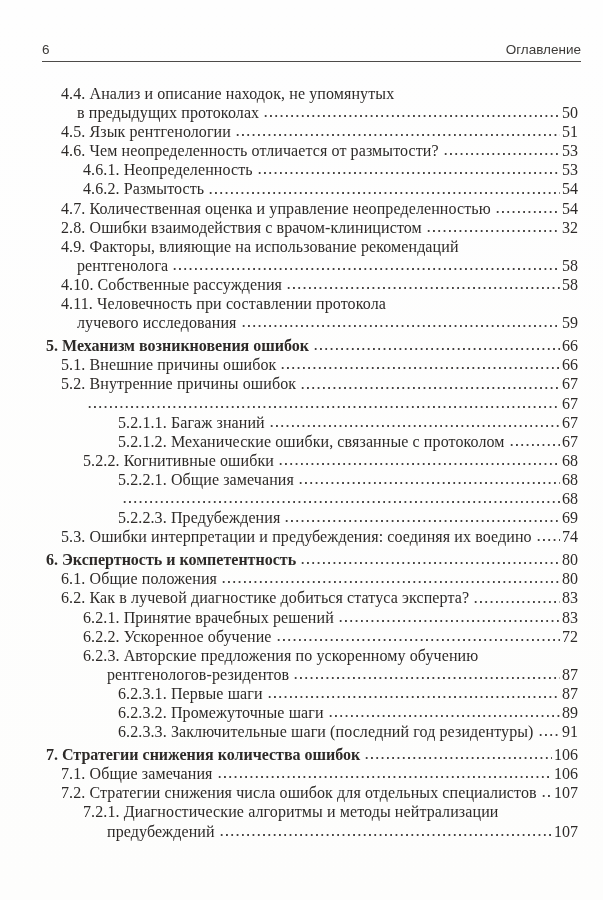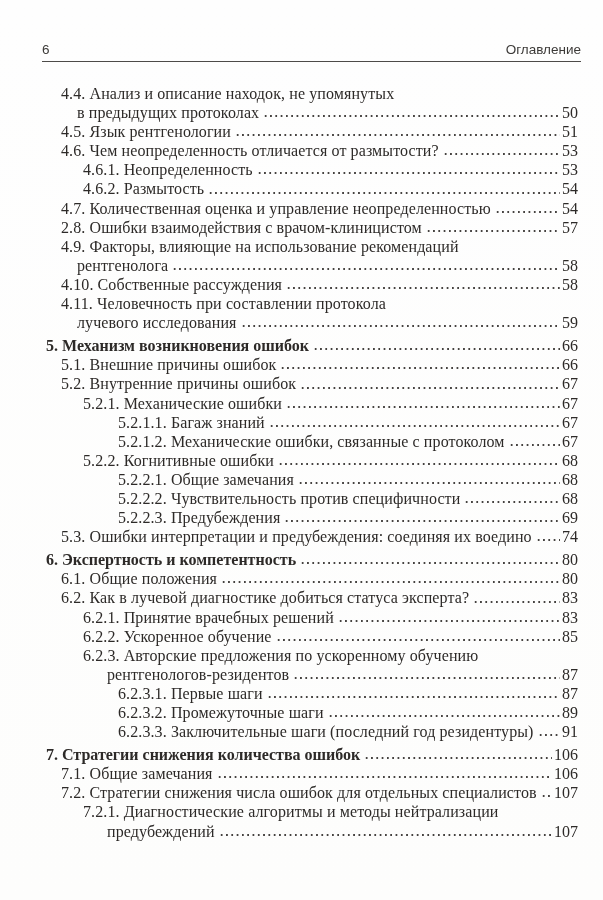--- a/index.html
+++ b/index.html
@@ -104,21 +104,21 @@
         <span class="pg">54</span>
       </div>
       <div class="row lvl2">
         <span class="label">4.7. Количественная оценка и управление неопределенностью</span>
         <span class="dots"></span>
         <span class="pg">54</span>
       </div>
       <div class="row lvl2">
         <span class="label">2.8. Ошибки взаимодействия с врачом-клиницистом</span>
         <span class="dots"></span>
-        <span class="pg">57</span>
+        <span class="pg">32</span>
       </div>
       <div class="row lvl2">
         <span class="label">4.9. Факторы, влияющие на использование рекомендаций</span>
       </div>
       <div class="row lvl2 cont">
         <span class="label">рентгенолога</span>
         <span class="dots"></span>
         <span class="pg">58</span>
       </div>
       <div class="row lvl2">
@@ -143,21 +143,20 @@
         <span class="label">5.1. Внешние причины ошибок</span>
         <span class="dots"></span>
         <span class="pg">66</span>
       </div>
       <div class="row lvl2">
         <span class="label">5.2. Внутренние причины ошибок</span>
         <span class="dots"></span>
         <span class="pg">67</span>
       </div>
       <div class="row lvl3">
-        <span class="label">5.2.1. Механические ошибки</span>
         <span class="dots"></span>
         <span class="pg">67</span>
       </div>
       <div class="row lvl4">
         <span class="label">5.2.1.1. Багаж знаний</span>
         <span class="dots"></span>
         <span class="pg">67</span>
       </div>
       <div class="row lvl4">
         <span class="label">5.2.1.2. Механические ошибки, связанные с протоколом</span>
@@ -168,21 +167,20 @@
         <span class="label">5.2.2. Когнитивные ошибки</span>
         <span class="dots"></span>
         <span class="pg">68</span>
       </div>
       <div class="row lvl4">
         <span class="label">5.2.2.1. Общие замечания</span>
         <span class="dots"></span>
         <span class="pg">68</span>
       </div>
       <div class="row lvl4">
-        <span class="label">5.2.2.2. Чувствительность против специфичности</span>
         <span class="dots"></span>
         <span class="pg">68</span>
       </div>
       <div class="row lvl4">
         <span class="label">5.2.2.3. Предубеждения</span>
         <span class="dots"></span>
         <span class="pg">69</span>
       </div>
       <div class="row lvl2">
         <span class="label">5.3. Ошибки интерпретации и предубеждения: соединяя их воедино</span>
@@ -205,21 +203,21 @@
         <span class="pg">83</span>
       </div>
       <div class="row lvl3">
         <span class="label">6.2.1. Принятие врачебных решений</span>
         <span class="dots"></span>
         <span class="pg">83</span>
       </div>
       <div class="row lvl3">
         <span class="label">6.2.2. Ускоренное обучение</span>
         <span class="dots"></span>
-        <span class="pg">85</span>
+        <span class="pg">72</span>
       </div>
       <div class="row lvl3">
         <span class="label">6.2.3. Авторские предложения по ускоренному обучению</span>
       </div>
       <div class="row lvl3 cont">
         <span class="label">рентгенологов-резидентов</span>
         <span class="dots"></span>
         <span class="pg">87</span>
       </div>
       <div class="row lvl4">

